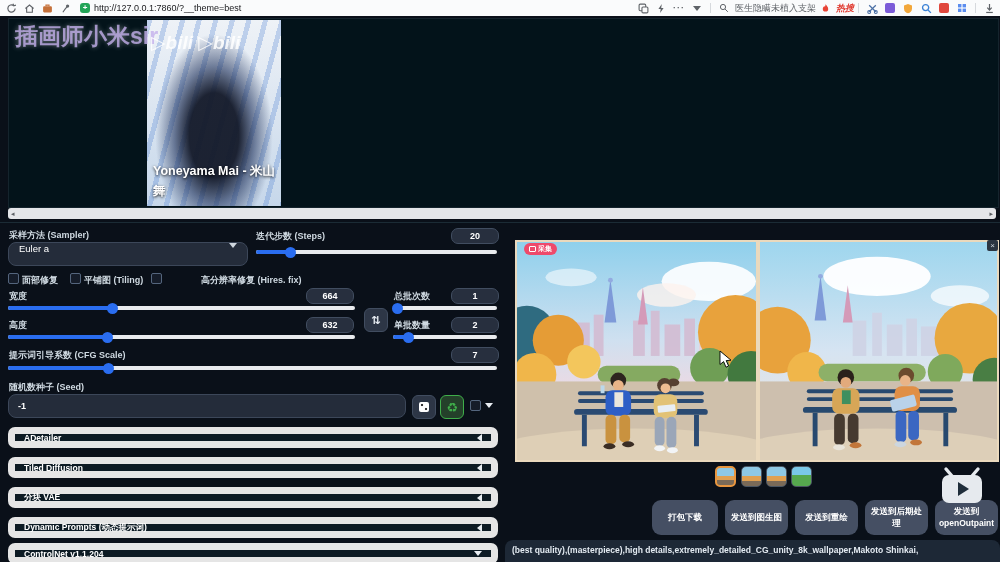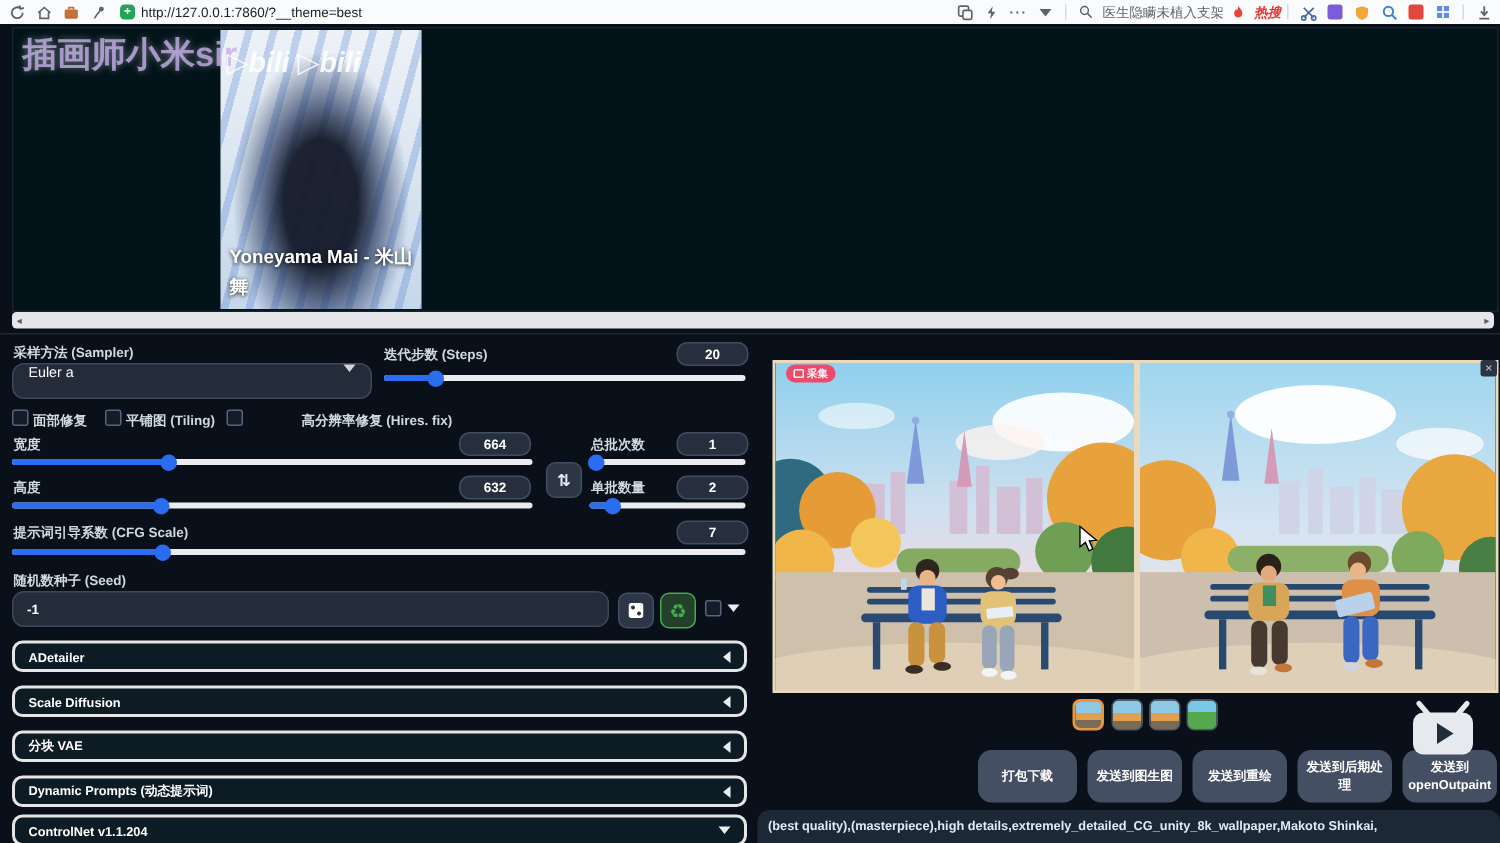--- a/index.html
+++ b/index.html
@@ -43,21 +43,21 @@
   .tri-left{width:0;height:0;border-top:4px solid transparent;border-bottom:4px solid transparent;border-right:5.5px solid #e8edf2;}
   .cb{position:absolute;width:9px;height:9px;border:1px solid #54657d;border-radius:2px;background:#151c29;}
   .seedbox{position:absolute;background:#242c3a;border:1px solid #3c4759;border-radius:8px;color:#fff;
            font-size:9px;font-weight:bold;padding:0 9px;box-sizing:border-box;font-family:inherit;}
   .toolbtn{position:absolute;width:22px;height:22px;background:#2d3646;border:1px solid #414d60;border-radius:6px;
            display:flex;align-items:center;justify-content:center;}
   .die{width:10px;height:10px;border-radius:2px;
        background:radial-gradient(circle at 30% 30%,#333 1px,transparent 1.6px),
                   radial-gradient(circle at 70% 70%,#333 1px,transparent 1.6px),#fff;}
   .recycle{color:#3fae4a;font-size:13px;font-weight:bold;line-height:1;}
-  .acc{position:absolute;left:8px;width:490px;height:21px;background:#0d1b24;border:2px solid #e5e5e5;border-radius:7px;
+  .acc{position:absolute;left:8px;width:490px;height:21px;background:#0d1b24;border:7px solid #e5e5e5;border-radius:7px;
        color:#fff;font-size:8.5px;font-weight:bold;display:flex;align-items:center;justify-content:space-between;
        padding:0 9px;box-sizing:border-box;}
   
   .genimg{position:absolute;top:224px;height:222px;border:2px solid #ead9bd;box-sizing:border-box;}
   .genimg svg{width:100%;height:100%;display:block;}
   .thumb{position:absolute;top:450px;width:21px;height:21px;border-radius:5px;border:1px solid #4a5562;box-sizing:border-box;
          background:linear-gradient(180deg,#8ec8e4 45%,#e0a050 45% 72%,#7a6a58 72%);}
   .thumb.sel{border:2px solid #e8963f;}
   .abtn{position:absolute;top:484px;height:35px;background:#454f63;border-radius:9px;color:#fff;font-weight:bold;
         font-size:8.5px;display:flex;align-items:center;justify-content:center;text-align:center;
@@ -261,21 +261,21 @@
       <span class="recycle">♻</span>
     </div>
   <span class="cb" style="left:470px;top:384px;"></span>
   <span class="tri-down" style="position:absolute;left:485px;top:387px;border-top-color:#e8edf2;"></span>
 
   <div class="acc" style="top:411px;">
     <span>ADetailer</span>
     <span class="tri-left"></span>
   </div>
   <div class="acc" style="top:441px;">
-    <span>Scale Diffusion</span>
+    <span>Tiled Diffusion</span>
     <span class="tri-left"></span>
   </div>
   <div class="acc" style="top:471px;">
     <span>分块 VAE</span>
     <span class="tri-left"></span>
   </div>
   <div class="acc" style="top:501px;">
     <span>Dynamic Prompts (动态提示词)</span>
     <span class="tri-left"></span>
   </div>

